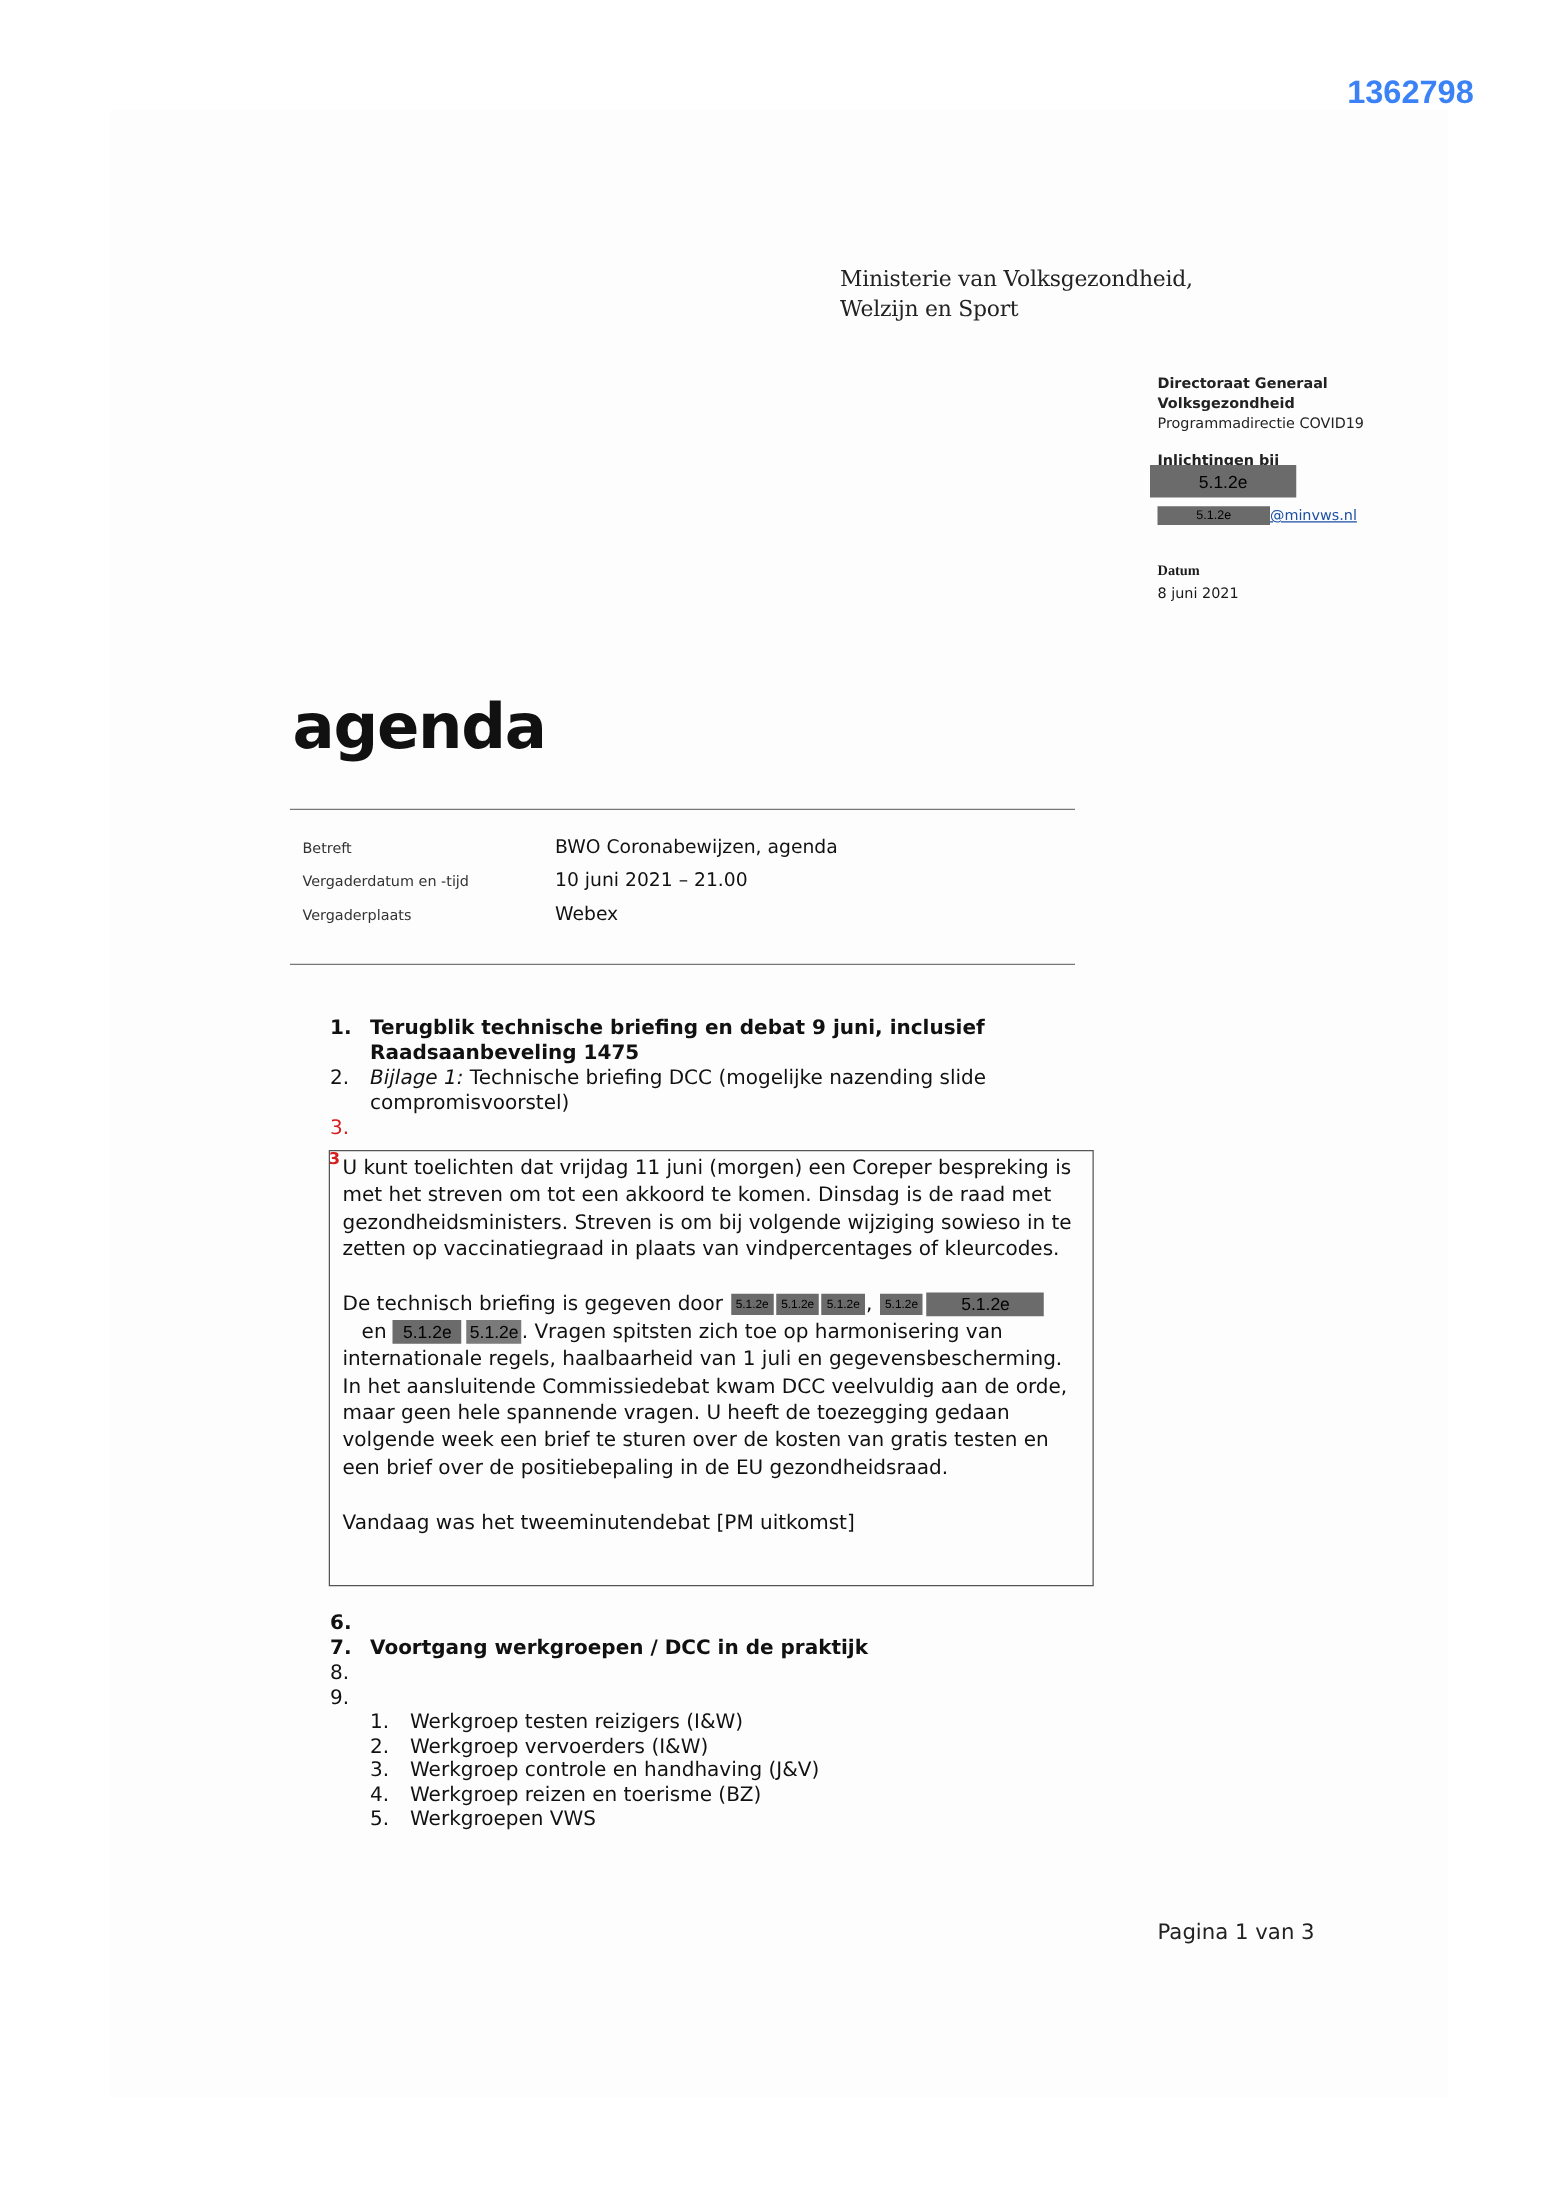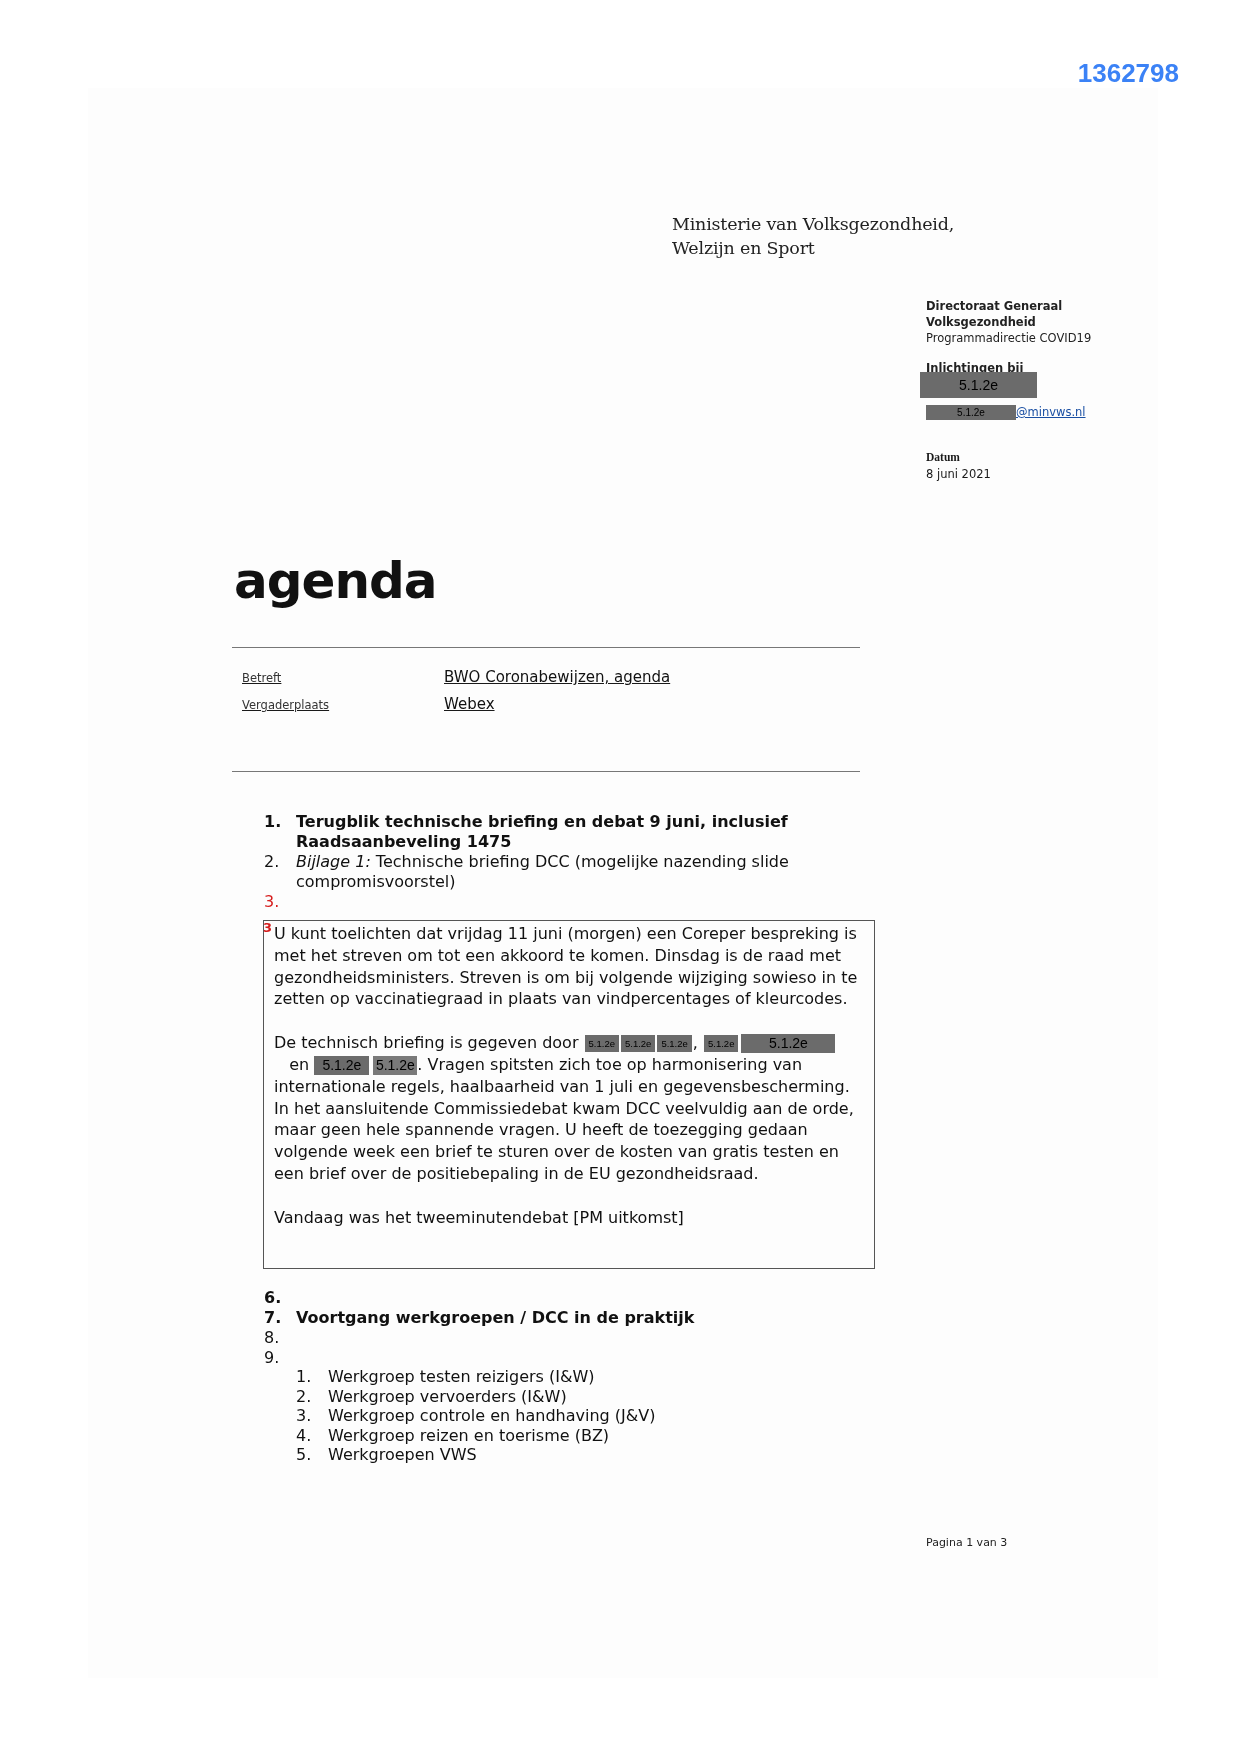--- a/index.html
+++ b/index.html
@@ -58,21 +58,21 @@
     font-size: 11.5px; line-height: 17px;
   }
   .datum .bold { font-weight: bold; font-family: Liberation Serif, serif; }
   .agenda-title {
     position: absolute; left: 234px; top: 552px;
     font-family: "DejaVu Sans", sans-serif;
     font-size: 50px; color: #111; letter-spacing: -1px; font-weight: bold;
   }
   .hr { position: absolute; left: 232px; width: 628px; height: 1px; background: #777; }
   .meta {
-    position: absolute; left: 242px; top: 668px; text-decoration: underline;
+    position: absolute; left: 242px; top: 668px;
   }
   .meta-row { display: flex; height: 27px; align-items: baseline; }
   .meta-label { width: 202px; font-size: 11.5px; color: #333; }
   .meta-value { font-size: 15px; color: #111; }
   .items {
     position: absolute; left: 264px; top: 812px;
     font-size: 16px; line-height: 20px; color: #111; width: 600px;
   }
   .item { display: flex; }
   .item .num { width 32px; min-width: 32px; }
@@ -99,21 +99,21 @@
     font-size: 16px; line-height: 20px; color: #111; width: 640px;
   }
   .sublist {
     position: absolute; left: 296px; top: 1367px;
     font-size: 16px; line-height: 19.6px; color: #111;
   }
   .sub { display: flex; }
   .sub .num { min-width: 32px; }
   .page-num {
     position: absolute; left: 926px; top: 1536px;
-    font-size: 11px; color: #222;
+    font-size: 17px; color: #222;
   }
 </style>
 </head>
 <body>
 
 <div class="page-shade"></div>
 
 <div class="doc-id">1362798</div>
 
 <div class="ministry">
@@ -138,20 +138,24 @@
   <div>8 juni 2021</div>
 </div>
 
 <div class="agenda-title">agenda</div>
 
 <div class="hr" style="top:647px;"></div>
 <div class="meta">
   <div class="meta-row">
     <div class="meta-label">Betreft</div>
     <div class="meta-value">BWO Coronabewijzen, agenda</div>
+  </div>
+  <div class="meta-row">
+    <div class="meta-label">Vergaderdatum en -tijd</div>
+    <div class="meta-value">10 juni 2021 – 21.00</div>
   </div>
   <div class="meta-row">
     <div class="meta-label">Vergaderplaats</div>
     <div class="meta-value">Webex</div>
   </div>
 </div>
 <div class="hr" style="top:771px;"></div>
 
 <div class="items">
   <div class="item bold">

